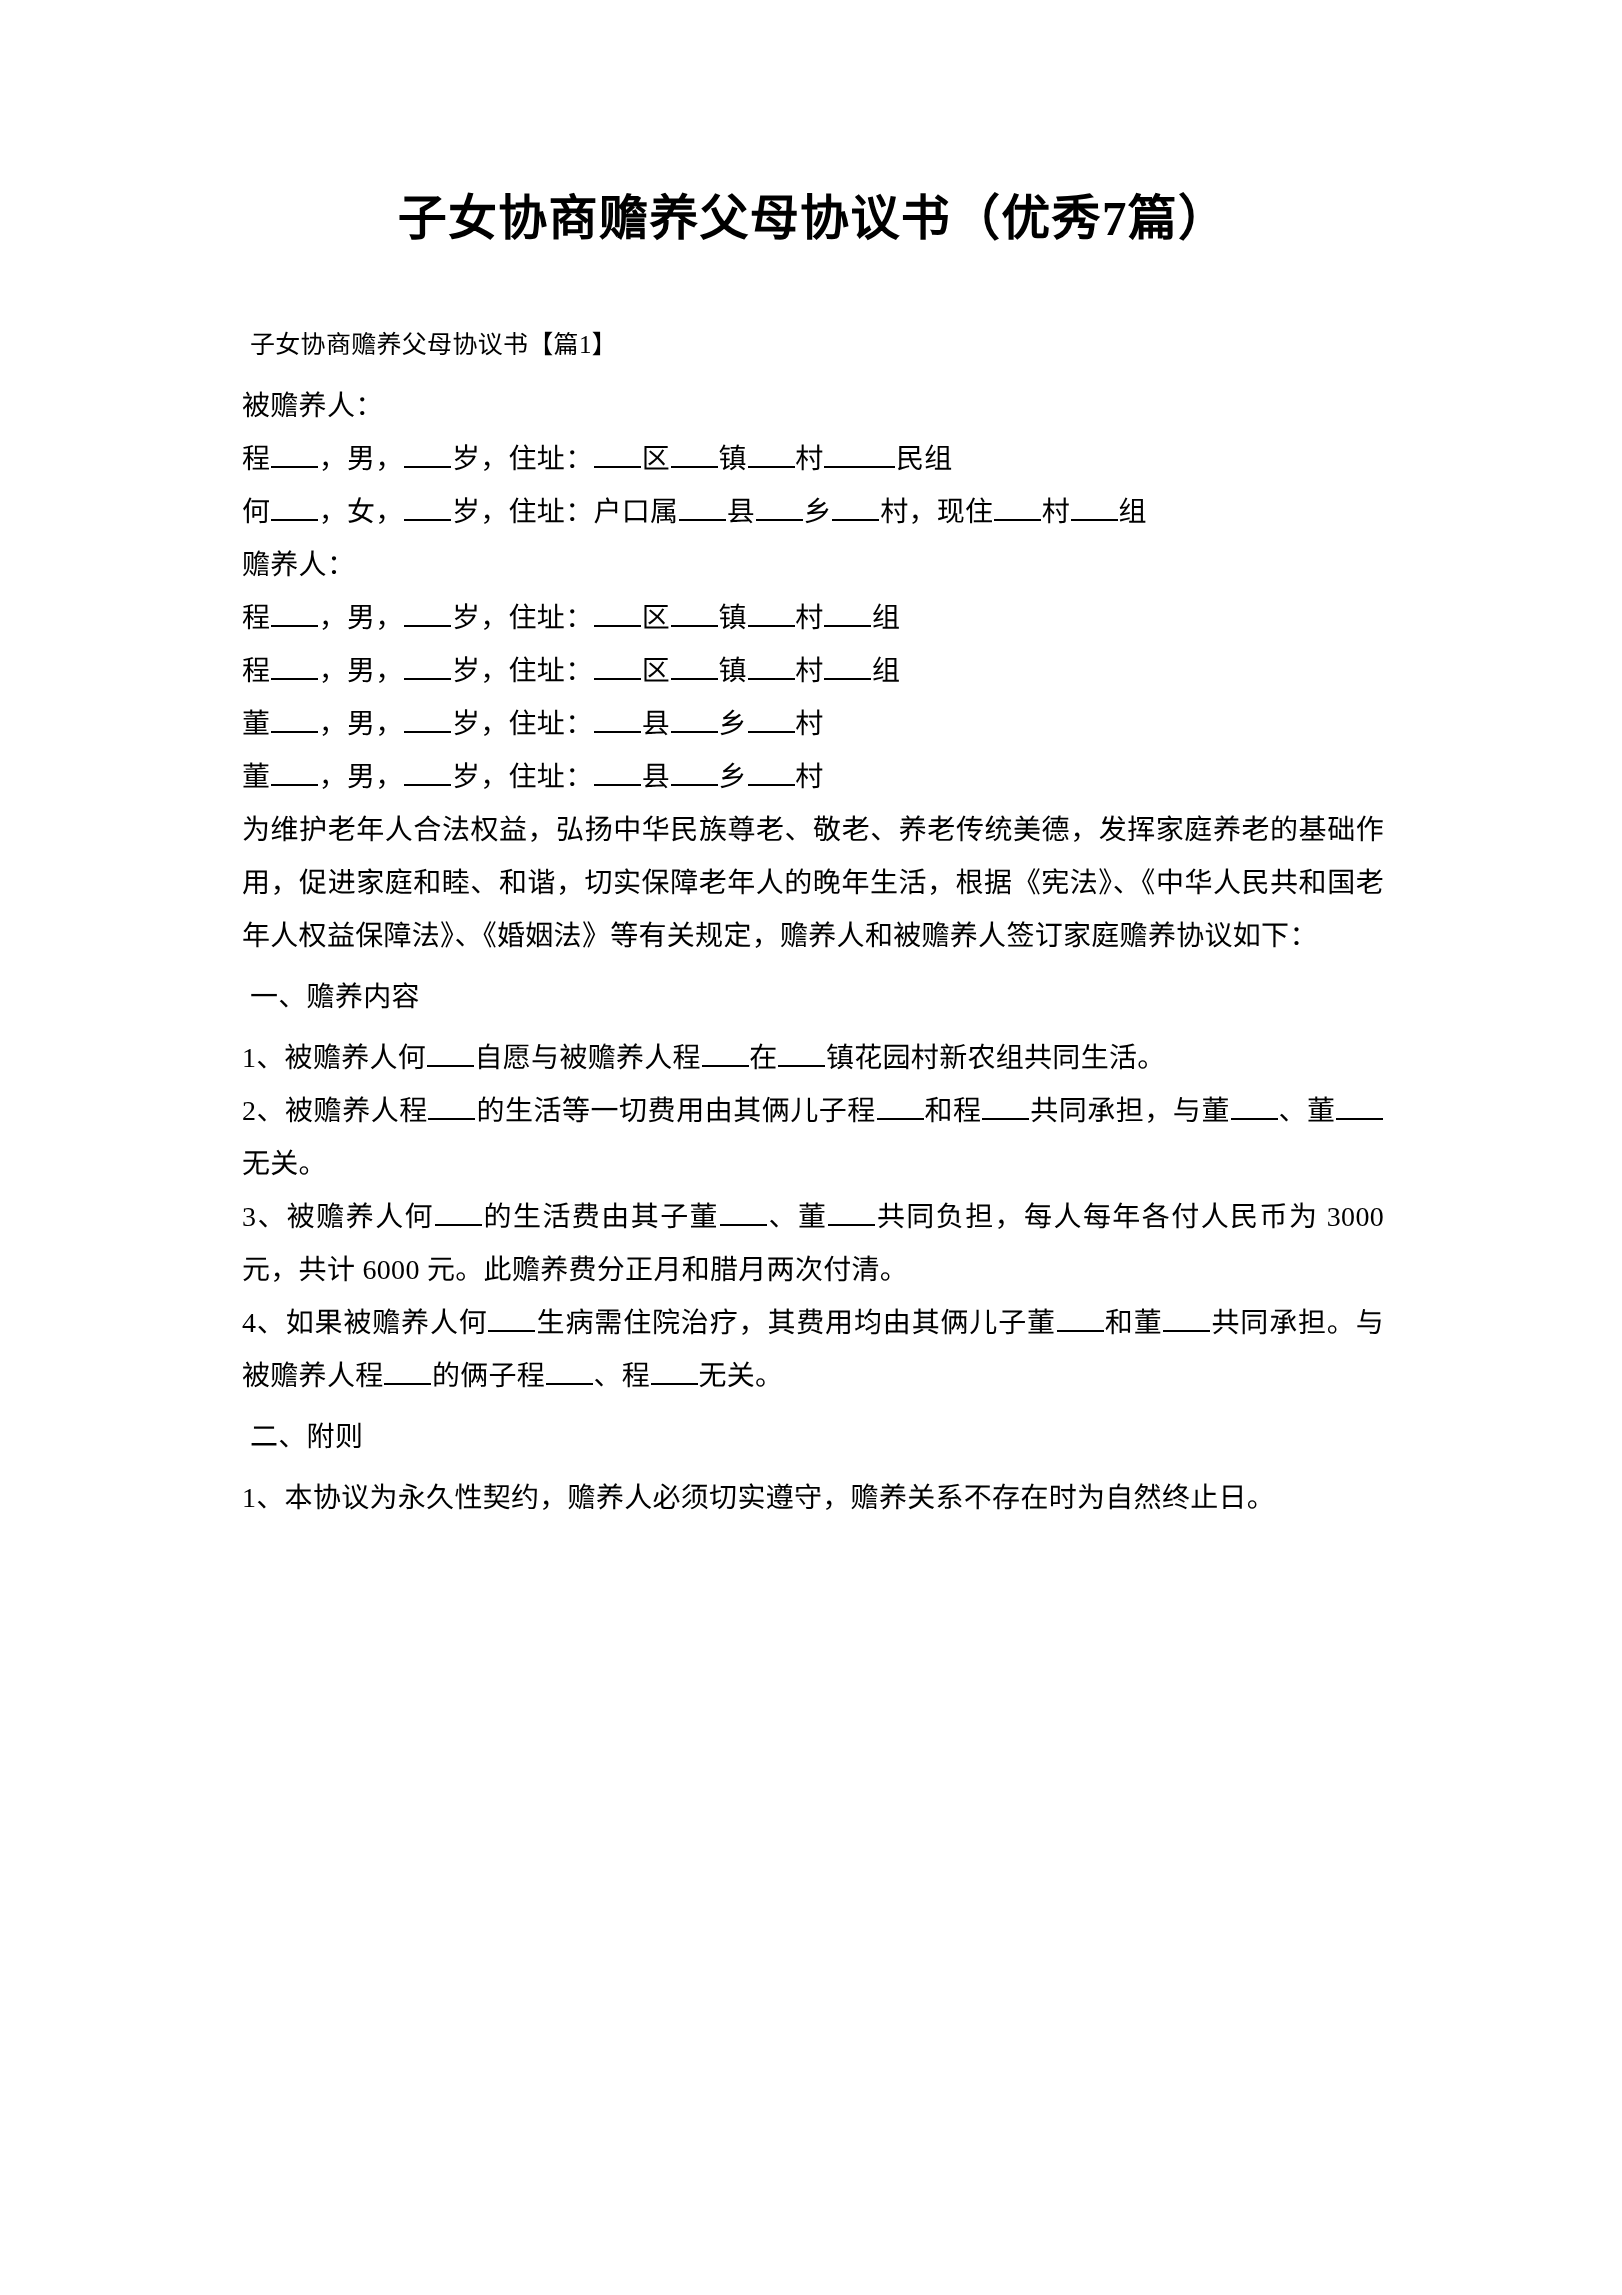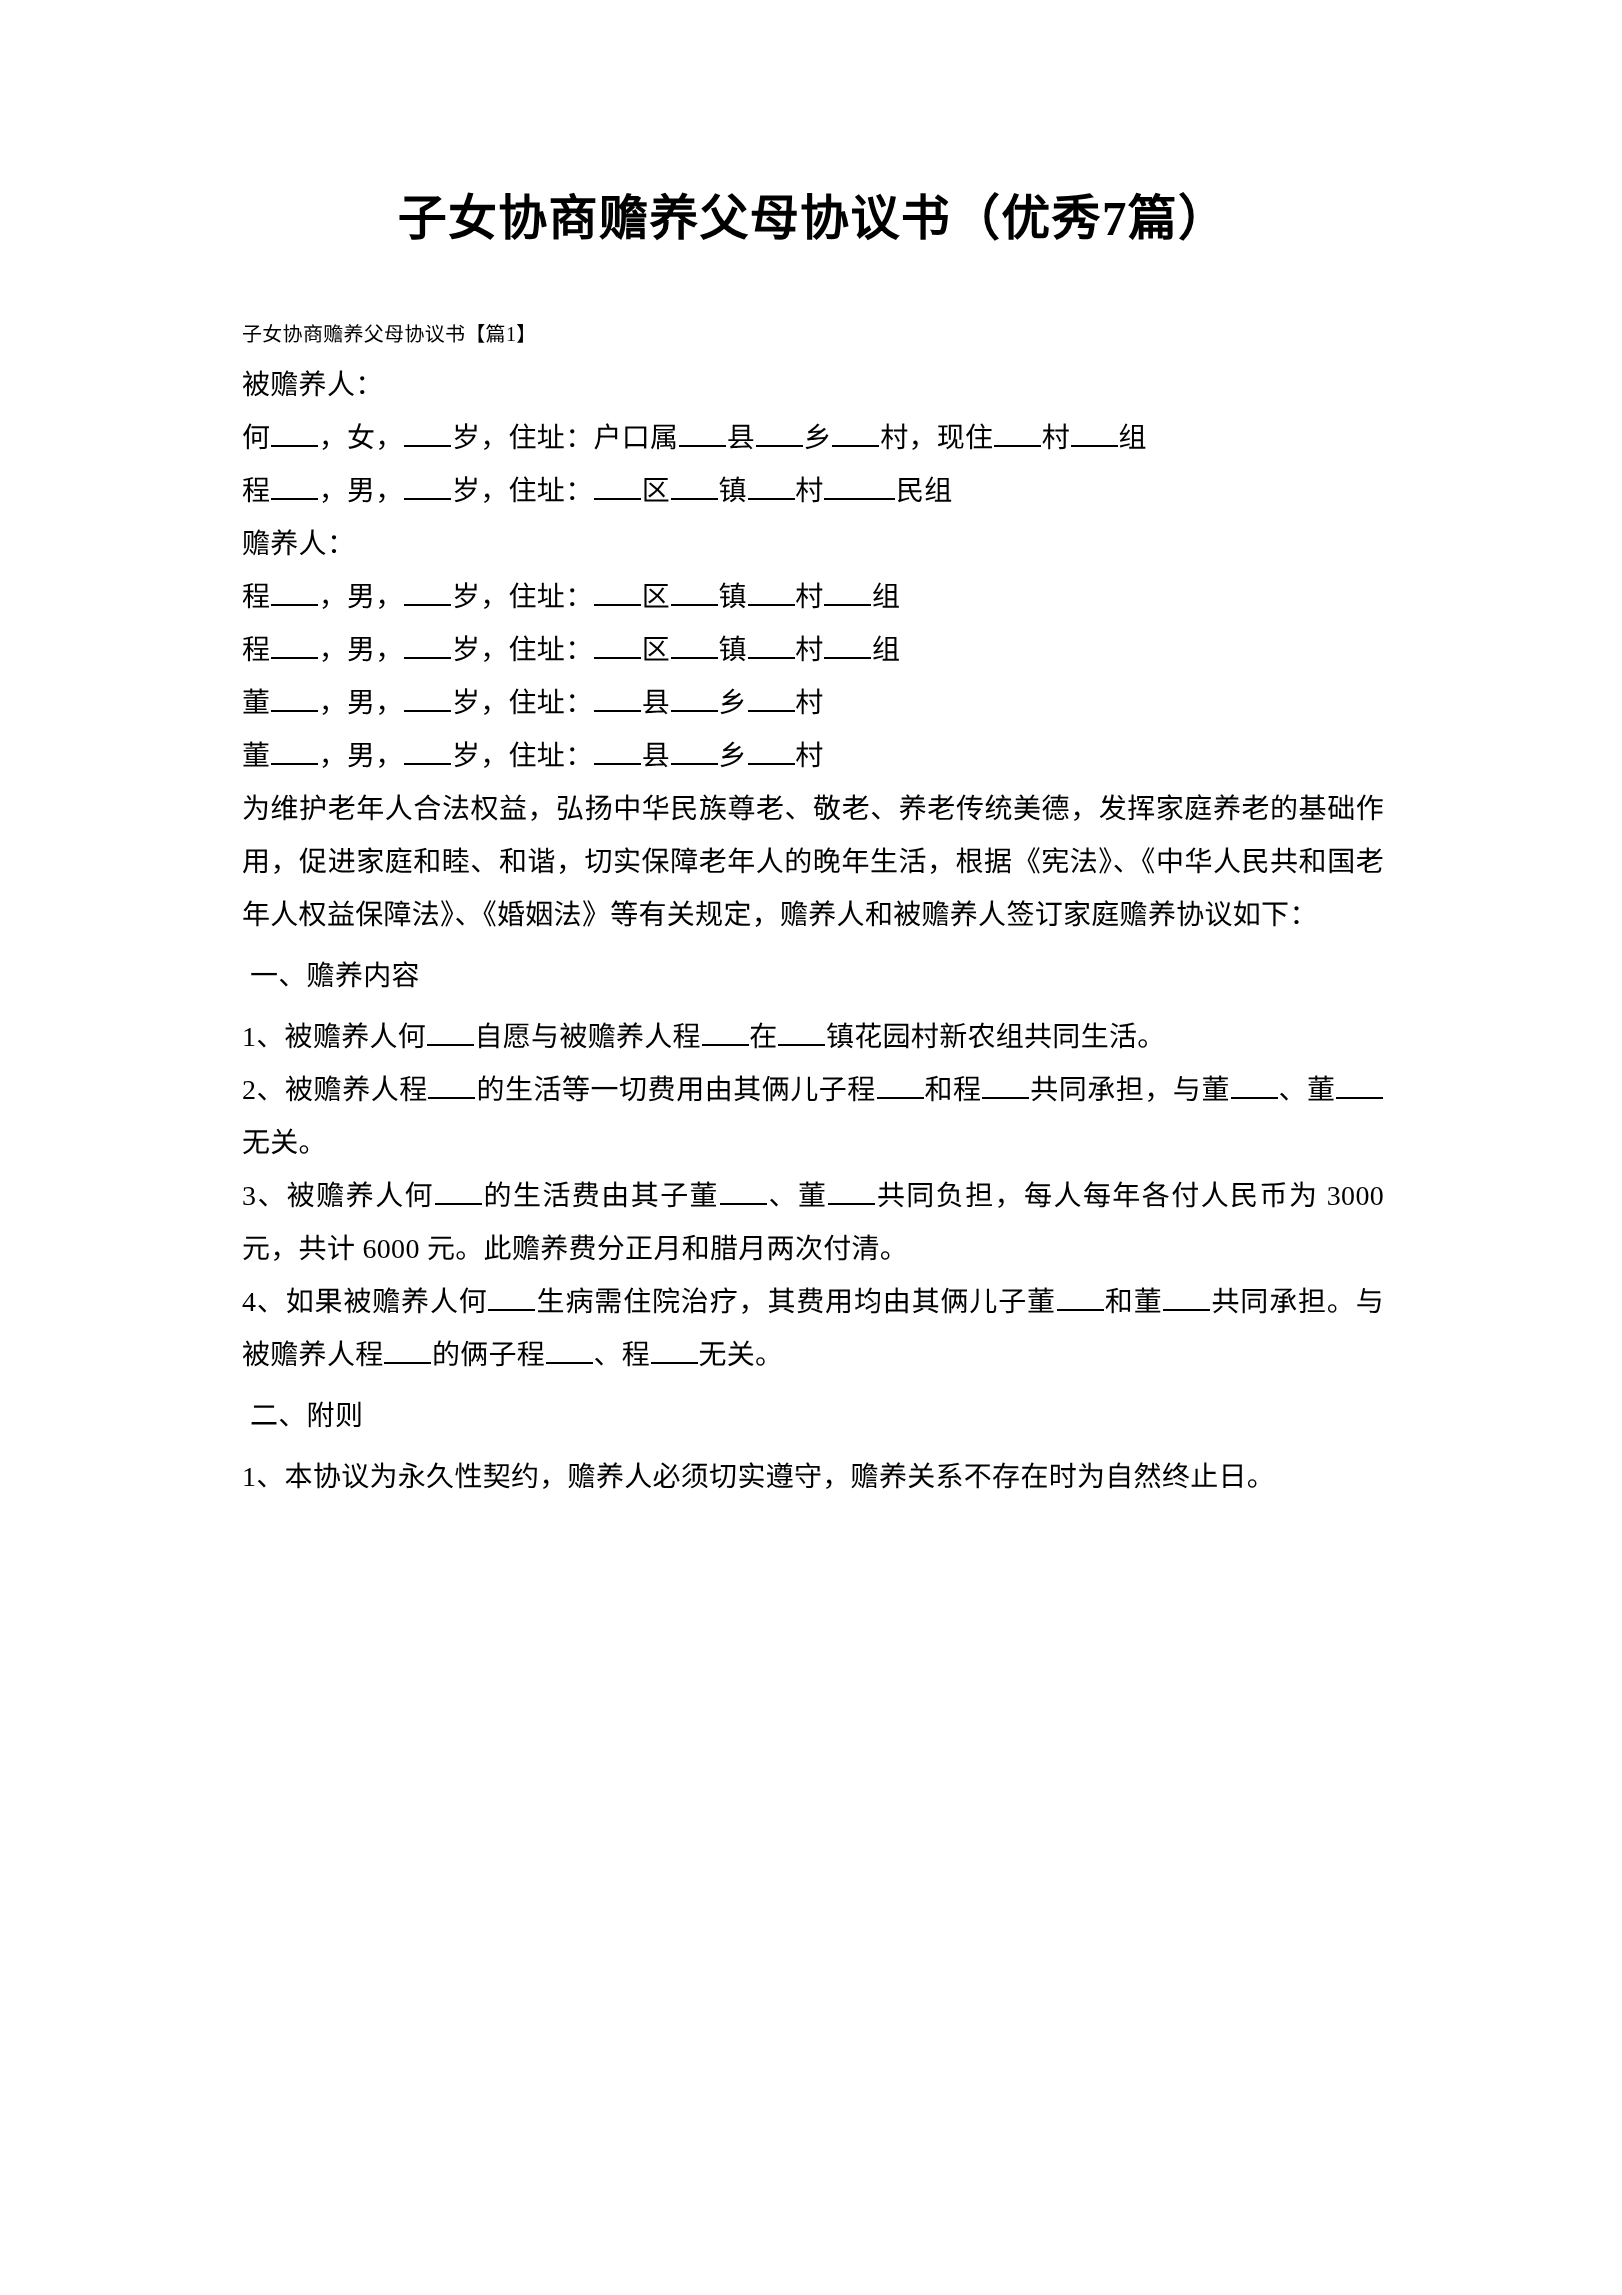--- a/index.html
+++ b/index.html
@@ -31,23 +31,23 @@
     font-size: 49px;
     line-height: 1.2;
     text-align: center;
     letter-spacing: 1.3px;
     margin: 0;
     padding-top: 190px;
     padding-bottom: 0;
     white-space: nowrap;
   }
   .subtitle {
-    font-size: 20px;
+    font-size: 25px;
     line-height: 1.0;
-    margin: 0;
+    margin: 8px;
     padding-top: 75px;
     letter-spacing: 0.3px;
   }
   .para {
     font-size: 28px;
     line-height: 53px;
     margin: 0;
     text-align: justify;
     text-justify: inter-ideograph;
     letter-spacing: 0.3px;
@@ -80,23 +80,23 @@
 
 <div class="page">
   <div class="content">
 
     <h1 class="doc-title">子女协商赡养父母协议书（优秀7篇）</h1>
 
     <p class="subtitle">子女协商赡养父母协议书【篇1】</p>
 
     <p class="para first-after-sub"><span>被赡养人：</span></p>
 
+    <p class="para nowrapline"><span>程</span><span class="blank b-m"></span><span>，男，</span><span class="blank b-m"></span><span>岁，住址：</span><span class="blank b-m"></span><span>区</span><span class="blank b-m"></span><span>镇</span><span class="blank b-m"></span><span>村</span><span class="blank b-l"></span><span>民组</span></p>
+
     <p class="para nowrapline"><span>何</span><span class="blank b-m"></span><span>，女，</span><span class="blank b-m"></span><span>岁，住址：户口属</span><span class="blank b-m"></span><span>县</span><span class="blank b-m"></span><span>乡</span><span class="blank b-m"></span><span>村，现住</span><span class="blank b-m"></span><span>村</span><span class="blank b-m"></span><span>组</span></p>
-
-    <p class="para nowrapline"><span>程</span><span class="blank b-m"></span><span>，男，</span><span class="blank b-m"></span><span>岁，住址：</span><span class="blank b-m"></span><span>区</span><span class="blank b-m"></span><span>镇</span><span class="blank b-m"></span><span>村</span><span class="blank b-l"></span><span>民组</span></p>
 
     <p class="para"><span>赡养人：</span></p>
 
     <p class="para nowrapline"><span>程</span><span class="blank b-m"></span><span>，男，</span><span class="blank b-m"></span><span>岁，住址：</span><span class="blank b-m"></span><span>区</span><span class="blank b-m"></span><span>镇</span><span class="blank b-m"></span><span>村</span><span class="blank b-m"></span><span>组</span></p>
 
     <p class="para nowrapline"><span>程</span><span class="blank b-m"></span><span>，男，</span><span class="blank b-m"></span><span>岁，住址：</span><span class="blank b-m"></span><span>区</span><span class="blank b-m"></span><span>镇</span><span class="blank b-m"></span><span>村</span><span class="blank b-m"></span><span>组</span></p>
 
     <p class="para nowrapline"><span>董</span><span class="blank b-m"></span><span>，男，</span><span class="blank b-m"></span><span>岁，住址：</span><span class="blank b-m"></span><span>县</span><span class="blank b-m"></span><span>乡</span><span class="blank b-m"></span><span>村</span></p>
 
     <p class="para nowrapline"><span>董</span><span class="blank b-m"></span><span>，男，</span><span class="blank b-m"></span><span>岁，住址：</span><span class="blank b-m"></span><span>县</span><span class="blank b-m"></span><span>乡</span><span class="blank b-m"></span><span>村</span></p>

